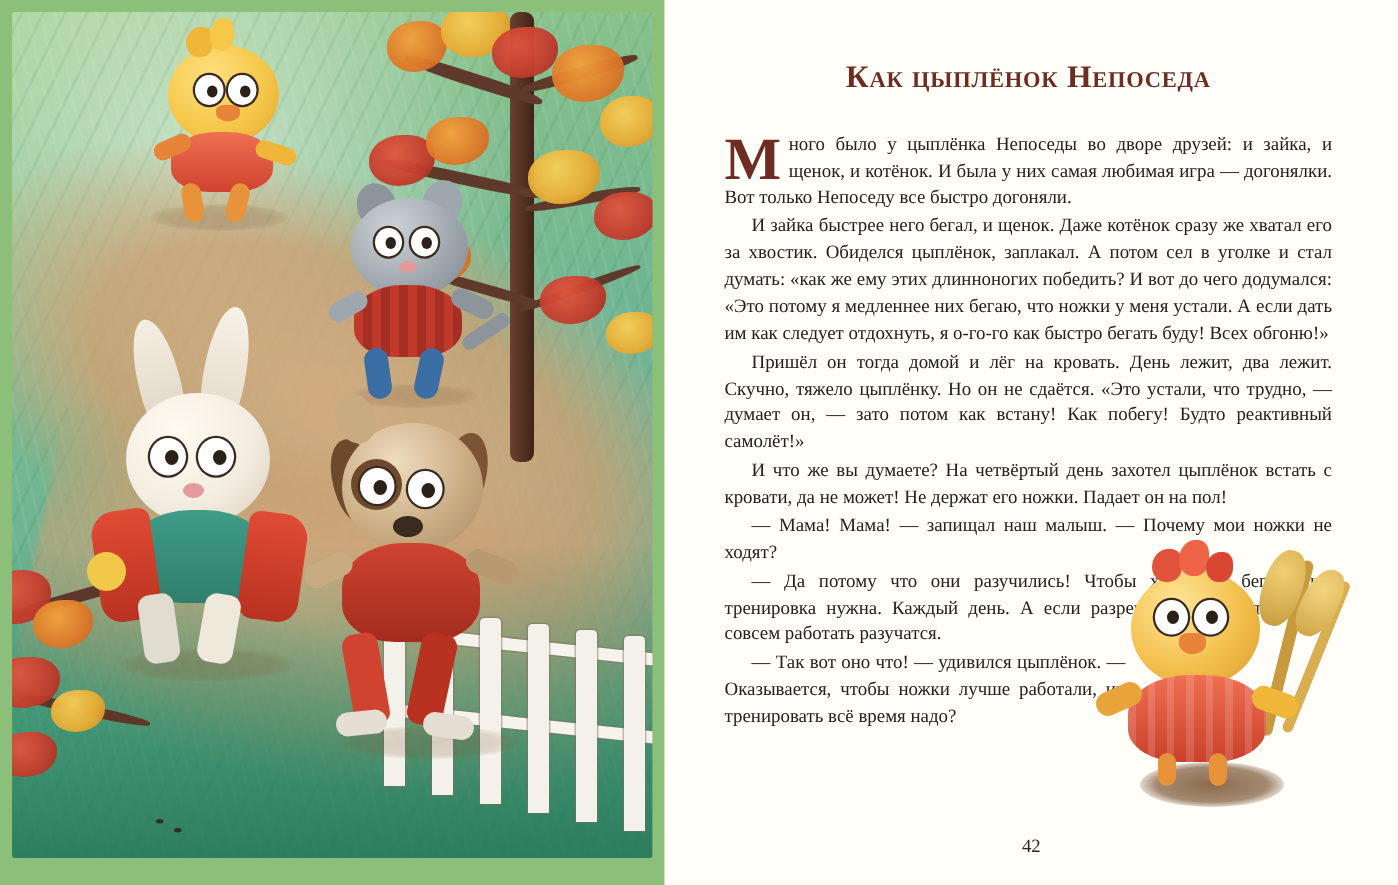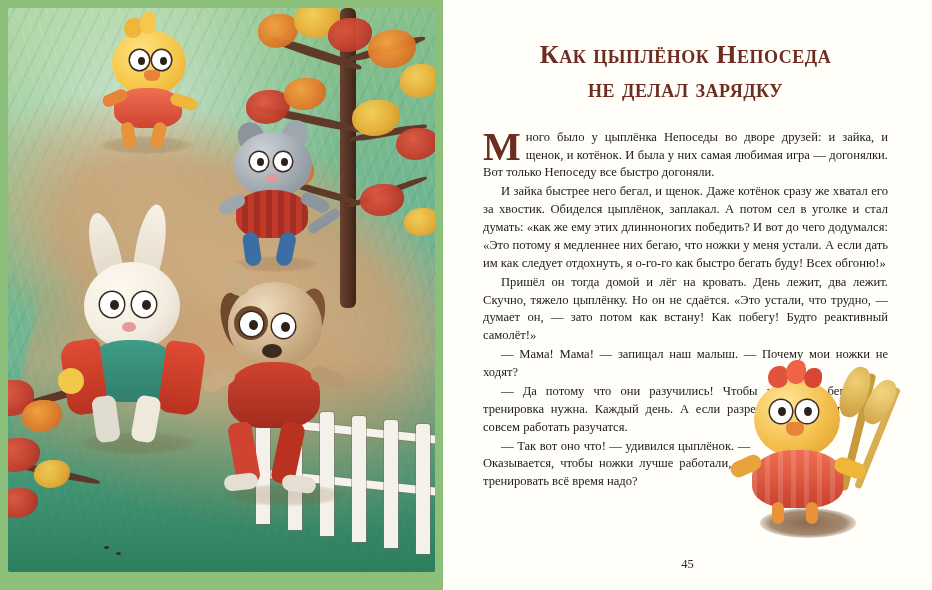--- a/index.html
+++ b/index.html
@@ -133,21 +133,21 @@
     background: #fffef9;
     padding: 36px 44px 30px 40px;
   }
   .title {
     text-align: center;
     color: #6e2d23;
     font-family: "Liberation Serif", serif;
     font-weight: 700;
     letter-spacing: .5px;
     line-height: 1.32;
-    font-size: 26px;
+    font-size: 21px;
     font-variant: small-caps;
     text-transform: none;
     margin: 2px 10px 22px 10px;
   }
   .title .l2 { display: block; }
   .body { position: relative; }
   p.para {
     margin: 0 0 1px 0;
     text-indent: 18px;
     text-align: justify;
@@ -325,29 +325,29 @@
 
     </div>
   </div>
 
   <div class="spine"></div>
 
   <div class="text-page">
 
     <h1 class="title">
       <span>Как цыплёнок Непоседа</span>
-      <span class="l2">не делал зарядку</span>
     </h1>
 
     <div class="body">
       <p class="para first">
         <span class="dropcap">М</span><span>ного было у цыплёнка Непоседы во дворе друзей: и зайка, и щенок, и котёнок. И была у них самая любимая игра — догонялки. Вот только Непоседу все быстро догоняли.</span>
       </p>
       <p class="para">И зайка быстрее него бегал, и щенок. Даже котёнок сразу же хватал его за хвостик. Обиделся цыплёнок, заплакал. А потом сел в уголке и стал думать: «как же ему этих длинноногих победить? И вот до чего додумался: «Это потому я медленнее них бегаю, что ножки у меня устали. А если дать им как следует отдохнуть, я о-го-го как быстро бегать буду! Всех обгоню!»</p>
       <p class="para">Пришёл он тогда домой и лёг на кровать. День лежит, два лежит. Скучно, тяжело цыплёнку. Но он не сдаётся. «Это устали, что трудно, — думает он, — зато потом как встану! Как побегу! Будто реактивный самолёт!»</p>
+      <p class="para">И что же вы думаете? На четвёртый день захотел цыплёнок встать с кровати, да не может! Не держат его ножки. Падает он на пол!</p>
       <p class="para">— Мама! Мама! — запищал наш малыш. — Почему мои ножки не ходят?</p>
       <p class="para">— Да потому что они разучились! Чтобы ходить и бегать, им тренировка нужна. Каждый день. А если разрешать им лениться, они совсем работать разучатся.</p>
       <p class="para" style="width:66%;">— Так вот оно что! — удивился цыплёнок. — Оказывается, чтобы ножки лучше работали, их тренировать всё время надо?</p>
     </div>
 
     <div class="chick-art">
       <div class="shadow-blob" style="left:36px; top:146px; width:96px; height:30px; opacity:.9;"></div>
 
       <div style="position:absolute; left:130px; top:10px; width:8px; height:120px; background:#c79a3e; transform:rotate(14deg); border-radius:6px;"></div>
       <div style="position:absolute; left:150px; top:22px; width:7px; height:108px; background:#d8ae50; transform:rotate(22deg); border-radius:6px;"></div>
@@ -370,15 +370,15 @@
       <div class="shirt" style="left:28px; top:88px; width:92px; height:58px; background:linear-gradient(180deg,#ef6f52,#c9402c);"></div>
       <div style="position:absolute; left:28px; top:88px; width:92px; height:58px; border-radius:45% 45% 38% 38%; background:repeating-linear-gradient(90deg, rgba(255,255,255,.14) 0 5px, rgba(0,0,0,0) 5px 13px);"></div>
 
       <div class="limb" style="left:6px; top:96px; width:32px; height:16px; background:#e8a43a; transform:rotate(-24deg);"></div>
       <div class="limb" style="left:110px; top:98px; width:32px; height:16px; background:#f0b63a; transform:rotate(20deg);"></div>
 
       <div class="limb" style="left:48px; top:140px; width:12px; height:22px; background:#e8923a;"></div>
       <div class="limb" style="left:82px; top:140px; width:12px; height:22px; background:#e8923a;"></div>
     </div>
 
-    <div class="page-no">45</div>
+    <div class="page-no">42</div>
   </div>
 </div>
 
 </body></html>

